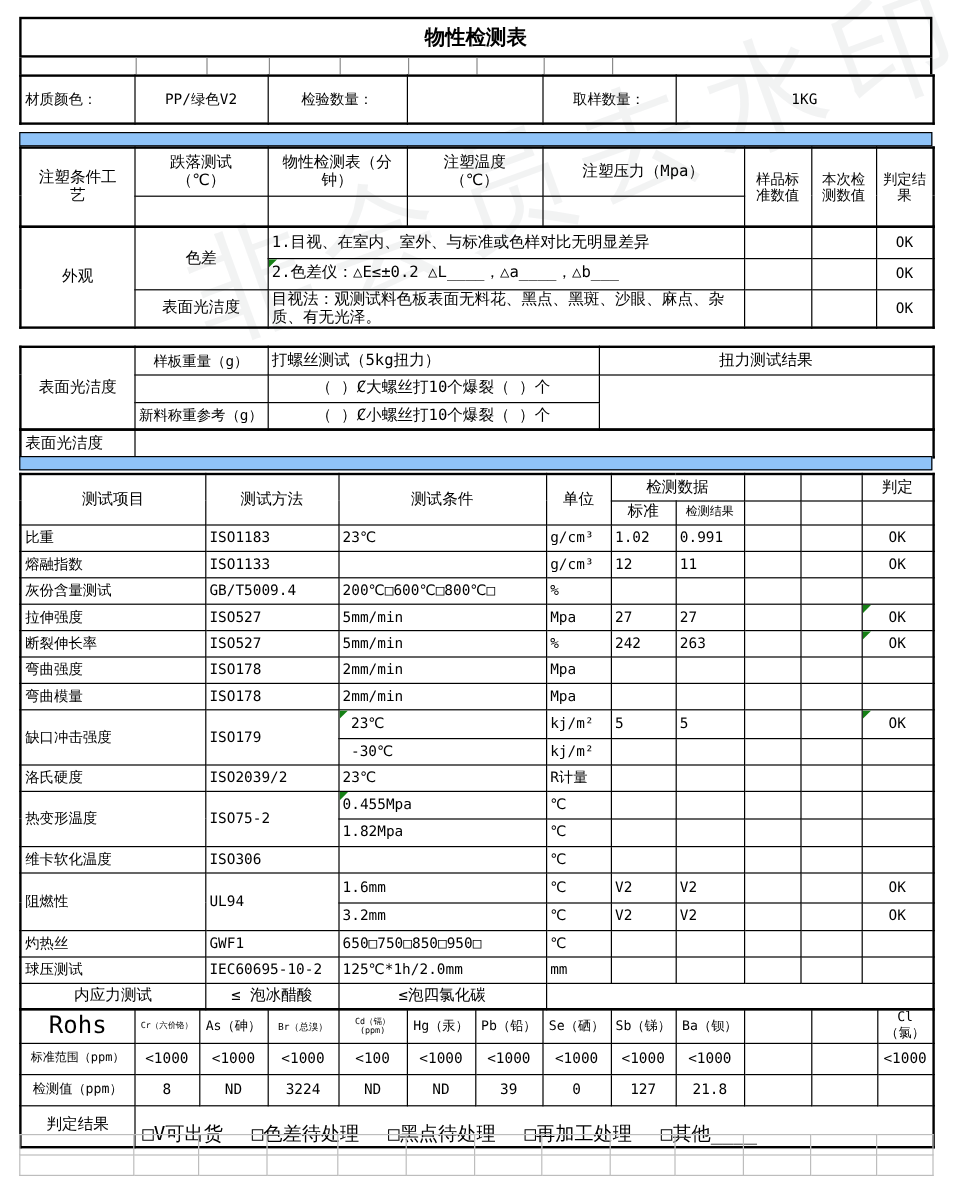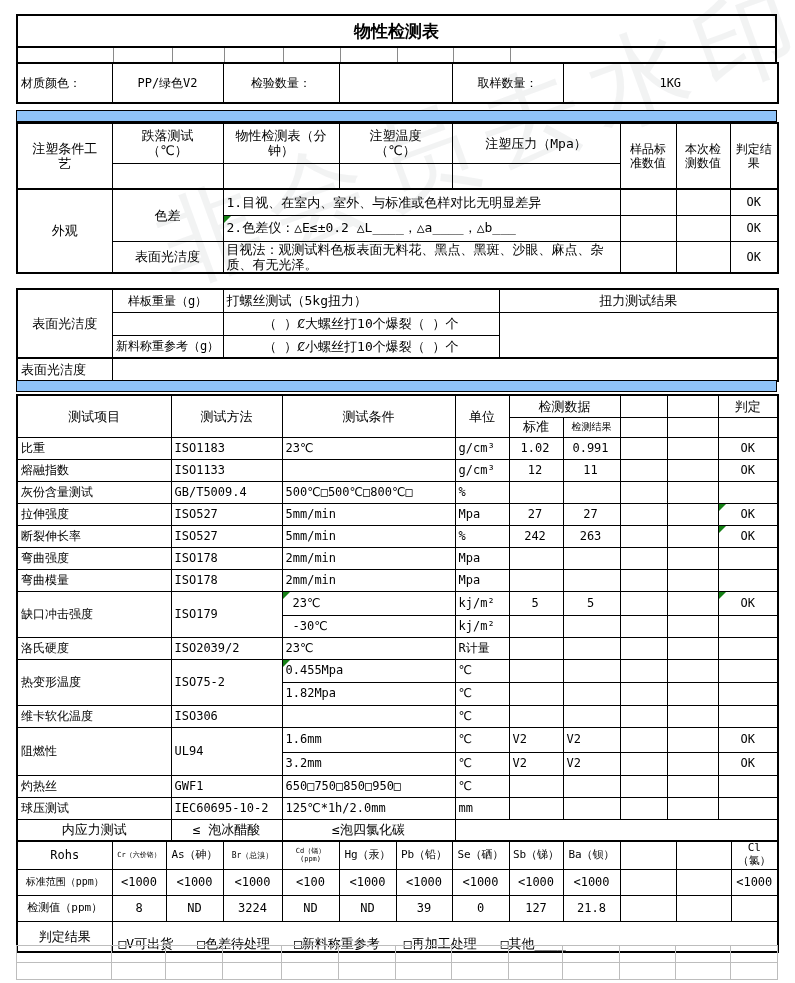--- a/index.html
+++ b/index.html
@@ -11,21 +11,21 @@
   }
   table { border-collapse:collapse; table-layout:fixed; position:absolute; left:16px; }
   td {
     border:1px solid #000; padding:0 3px; overflow:hidden;
     line-height:1.18; position:relative; vertical-align:middle;
     white-space:pre-line;
   }
   .frame2 { border:2px solid #000; }
   .c { text-align:center; }
   .l { text-align:left; }
-  .r { text-align:center; padding-right:5px; }
+  .r { text-align:left; padding-right:5px; }
   .f13 { font-size:13px; }
   .f11 { font-size:11px; }
   .f10 { font-size:10px; }
   .f8  { font-size:8px; }
   .f7  { font-size:7px; }
   .pad12 { padding:0 12px; }
   .pad6  { padding:0 6px; }
   .tri::after {
     content:""; position:absolute; top:0; left:0; width:0; height:0;
     border-top:7px solid #158015; border-right:7px solid transparent;
@@ -45,21 +45,21 @@
     border:1px solid #000;
   }
   .watermark {
     position:absolute; left:140px; top:190px; width:700px;
     font-size:100px; color:#9aa0a6; opacity:0.12; letter-spacing:14px;
     transform:rotate(-20deg); transform-origin:left top;
     pointer-events:none; white-space:nowrap;
   }
   .gridtable td { border:1px solid #bdbdbd; }
   .gridtable { border:1px solid #9a9a9a; }
-  .opts span { margin-right:24px; font-size:13px; }
+  .opts span { margin-right:24px; font-size:16px; }
   .cliptext { line-height:13px; }
 </style>
 </head>
 <body>
 
 <div class="page">
 
   <div class="watermark">非会员去水印</div>
 
   <div class="title-box">物性检测表</div>
@@ -255,21 +255,21 @@
       <td class="l">g/cm³</td>
       <td class="r">12</td>
       <td class="r">11</td>
       <td></td>
           <td></td>
       <td class="c">OK</td>
     </tr>
     <tr style="height:22px">
       <td class="l">灰份含量测试</td>
       <td class="l">GB/T5009.4</td>
-      <td class="l">500℃□500℃□800℃□</td>
+      <td class="l">200℃□600℃□800℃□</td>
       <td class="l">%</td>
       <td></td>
           <td></td>
       <td></td>
           <td></td>
       <td></td>
     </tr>
     <tr style="height:22px">
       <td class="l">拉伸强度</td>
       <td class="l">ISO527</td>
@@ -438,21 +438,21 @@
         <col style="width:56px">
         <col style="width:57px">
         <col style="width:54px">
         <col style="width:57px">
         <col style="width:56px">
         <col style="width:55px">
         <col style="width:47px">
       </colgroup>
     <tbody>
         <tr style="height:28px">
-      <td class="c" style="font-size:12px">Rohs</td>
+      <td class="c" style="font-size:20px">Rohs</td>
       <td class="c f7">Cr（六价铬）</td>
       <td class="c f11">As（砷）</td>
       <td class="c f8">Br（总溴）</td>
       <td class="c f7">Cd（镉）(ppm)</td>
       <td class="c f11">Hg（汞）</td>
       <td class="c f11">Pb（铅）</td>
       <td class="c f11">Se（硒）</td>
       <td class="c f11">Sb（锑）</td>
       <td class="c f11">Ba（钡）</td>
       <td></td>
@@ -485,21 +485,21 @@
       <td class="c">0</td>
       <td class="c">127</td>
       <td class="c">21.8</td>
       <td></td>
       <td></td>
       <td></td>
     </tr>
     <tr style="height:25px">
       <td class="c f13">判定结果</td>
       <td class="l opts" colspan="12" style="padding-left:6px">
-        <span>□V可出货</span><span>□色差待处理</span><span>□新料称重参考</span><span>□再加工处理</span><span>□其他____</span>
+        <span>□V可出货</span><span>□色差待处理</span><span>□黑点待处理</span><span>□再加工处理</span><span>□其他____</span>
       </td>
     </tr>
   </tbody>
     </table>
 
   <table class="gridtable" style="top:945px;width:761px">
     <colgroup>
         <col style="width:95px">
         <col style="width:54px">
         <col style="width:57px">

